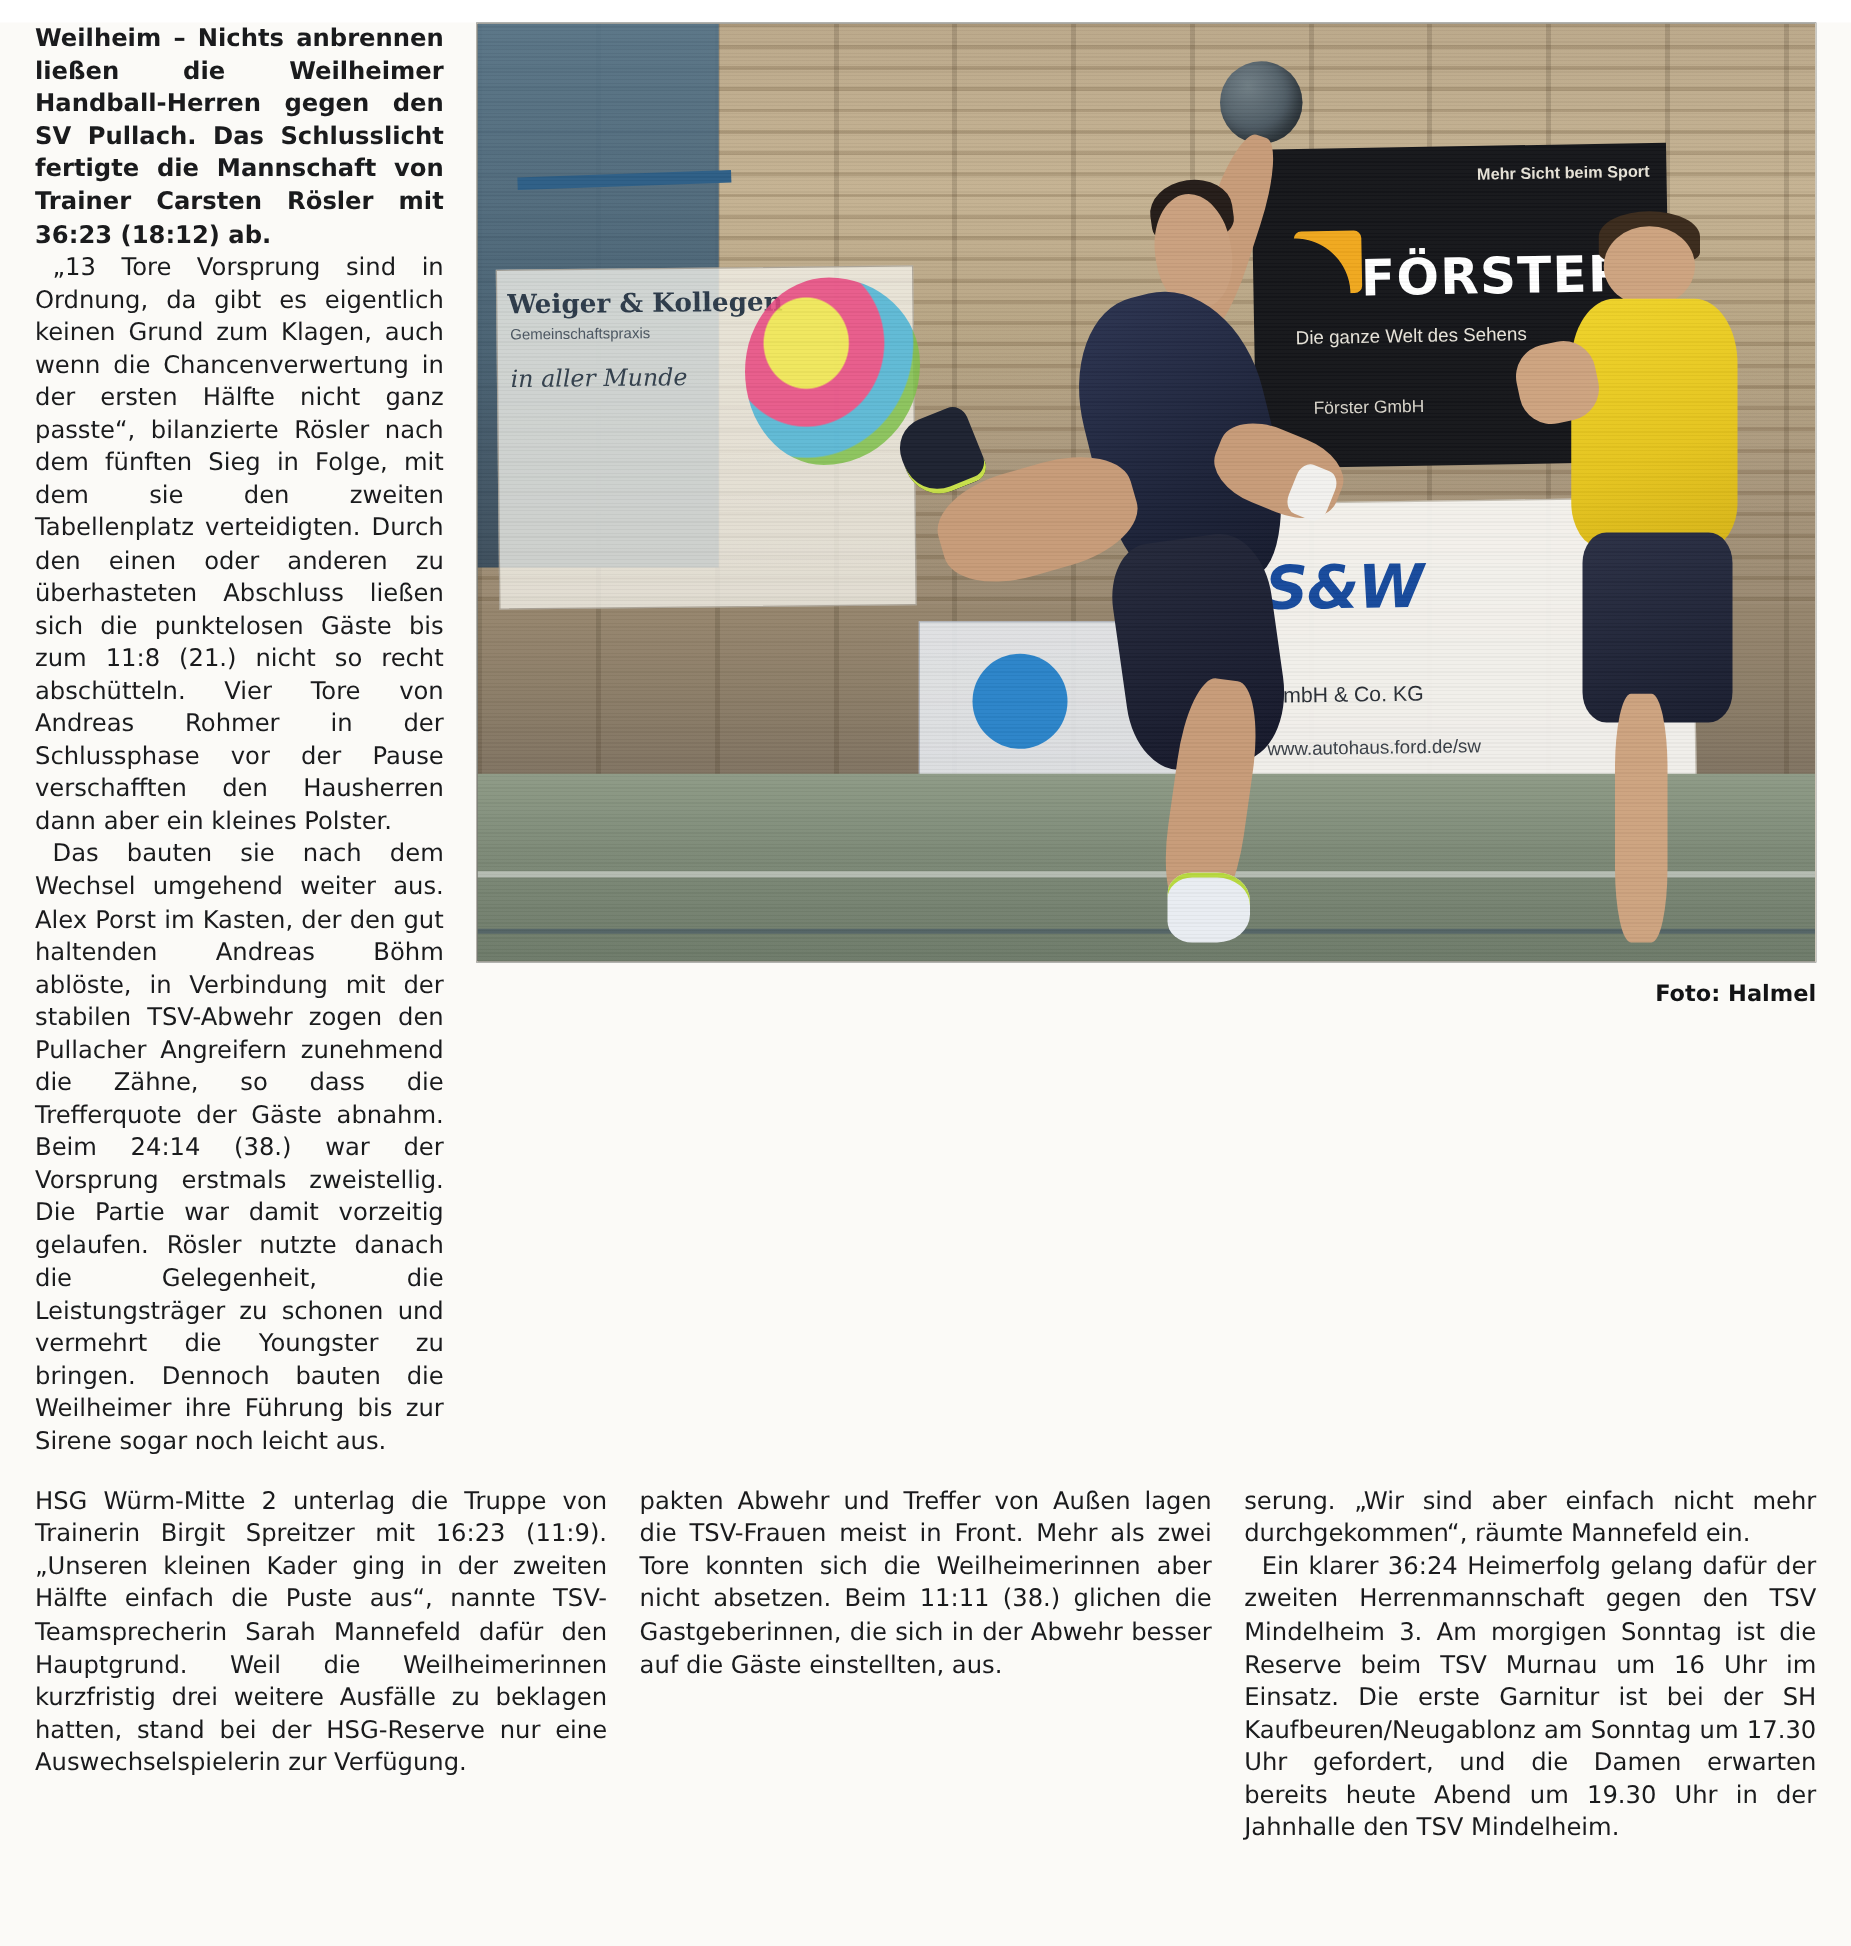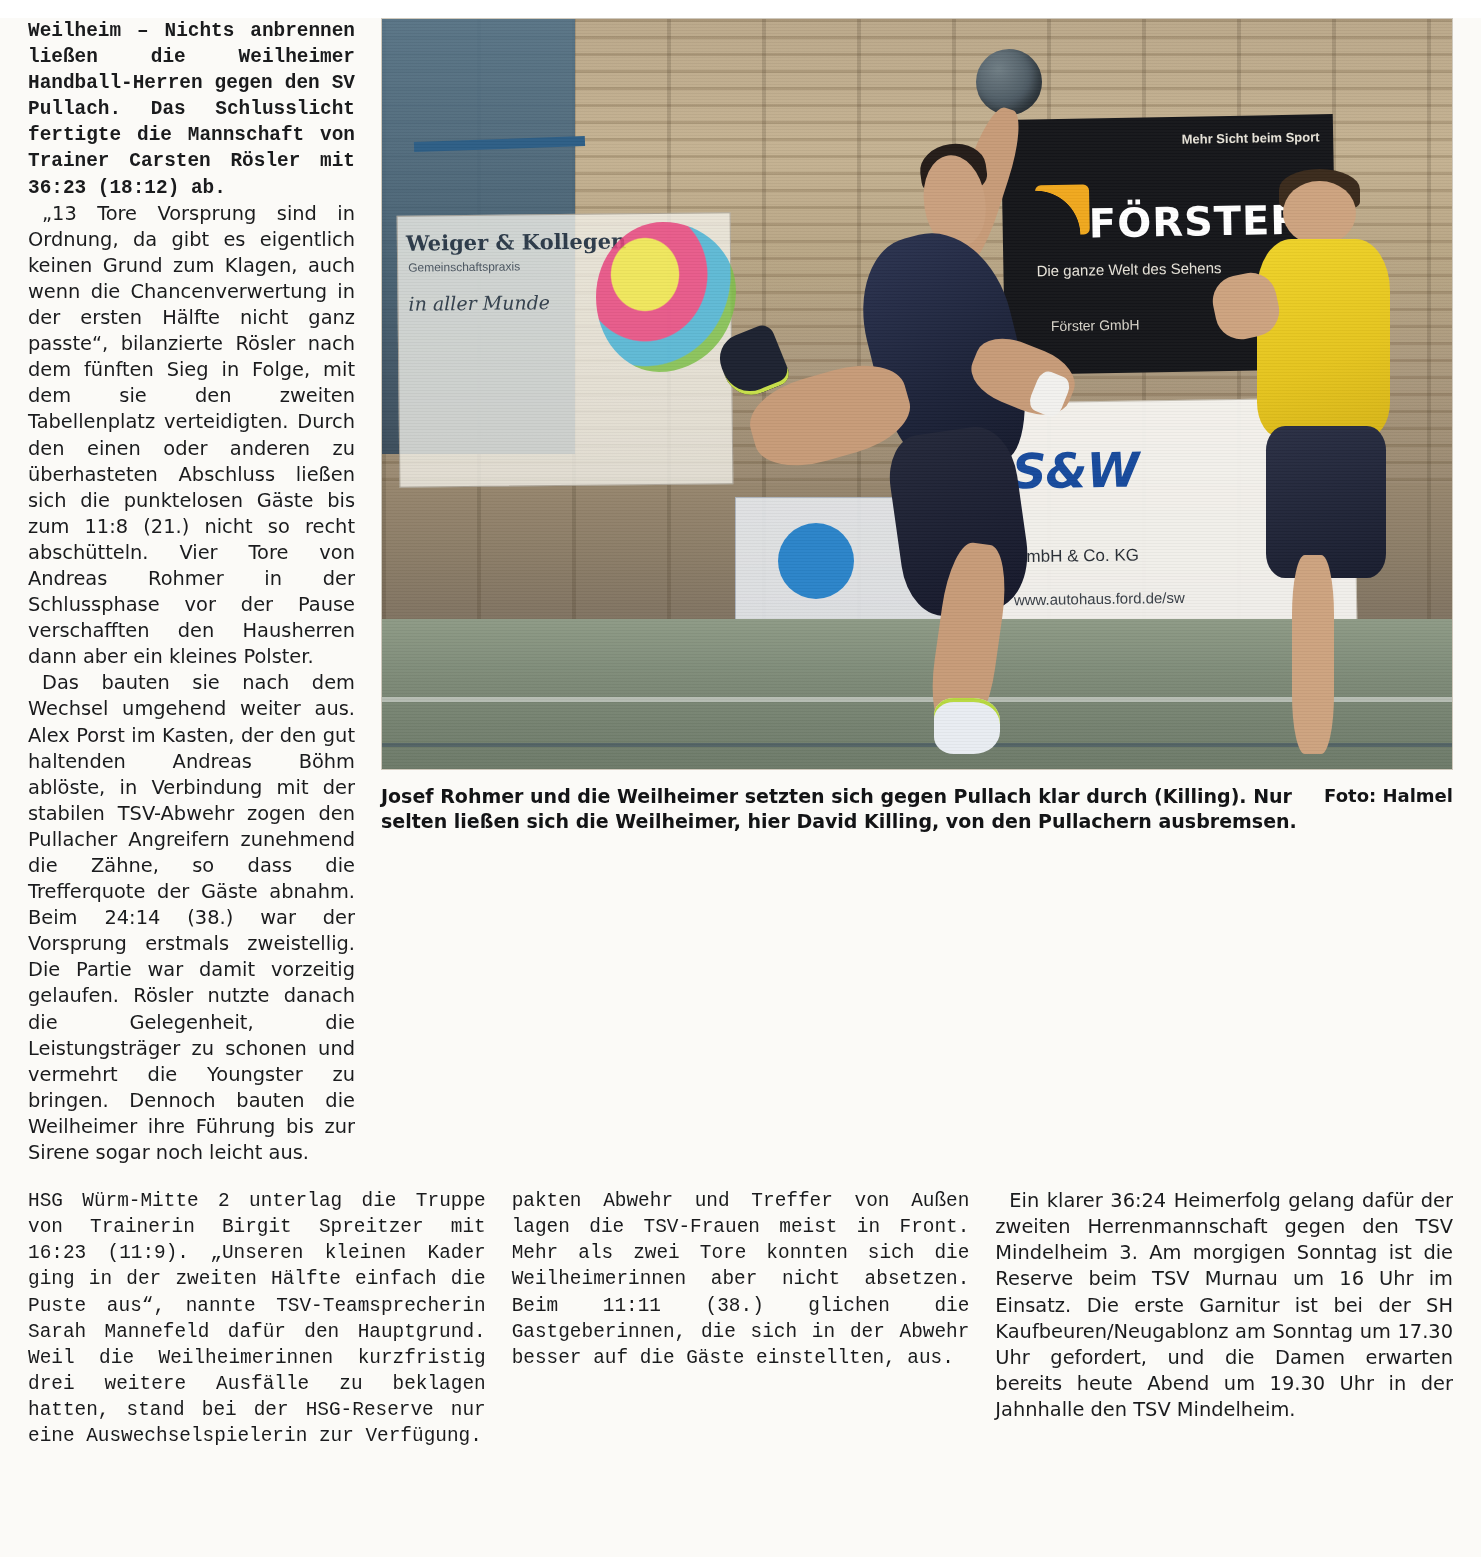--- a/index.html
+++ b/index.html
@@ -69,21 +69,20 @@
     text-align: justify;
     color: #1a1b1d;
     hyphens: auto;
   }
   .body-text p {
     margin: 0;
     text-indent: 14px;
   }
   .body-text p.first {
     text-indent: 0;
-    font-family: Liberation Mono, monospace;
   }
   .lead-in {
     font-weight: 700;
   }
 
   
   .photo {
     position: relative;
     width: 100%;
     height: 752px;
@@ -425,33 +424,33 @@
           <div class="arm"></div>
           <div class="shorts"></div>
           <div class="leg"></div>
         </div>
 
         <div class="ph-grain"></div>
       </div>
 
       <div class="caption">
         <span class="credit">Foto: Halmel</span>
-        <span>Josef Rohmer und die Weilheimer setzten sich gegen Pullach klar durch (Killing). Nur selten ließen sich die Weilheimer, hier David Killing, von den Pullachern ausbremsen.</span>
       </div>
     </div>
   </div>
 
   <div class="lower">
     <div class="col body-text">
       <p class="first">HSG Würm-Mitte 2 unterlag die Truppe von Trainerin Birgit Spreitzer mit 16:23 (11:9). „Unseren kleinen Kader ging in der zweiten Hälfte einfach die Puste aus“, nannte TSV-Teamsprecherin Sarah Mannefeld dafür den Hauptgrund. Weil die Weilheimerinnen kurzfristig drei weitere Ausfälle zu beklagen hatten, stand bei der HSG-Reserve nur eine Auswechselspielerin zur Verfügung.</p>
 
     </div>
     <div class="col body-text">
       <p class="first">pakten Abwehr und Treffer von Außen lagen die TSV-Frauen meist in Front. Mehr als zwei Tore konnten sich die Weilheimerinnen aber nicht absetzen. Beim 11:11 (38.) glichen die Gastgeberinnen, die sich in der Abwehr besser auf die Gäste einstellten, aus.</p>
 
     </div>
     <div class="col body-text">
+      <p class="first">serung. „Wir sind aber einfach nicht mehr durchgekommen“, räumte Mannefeld ein.</p>
       <p>Ein klarer 36:24 Heimerfolg gelang dafür der zweiten Herrenmannschaft gegen den TSV Mindelheim 3. Am morgigen Sonntag ist die Reserve beim TSV Murnau um 16 Uhr im Einsatz. Die erste Garnitur ist bei der SH Kaufbeuren/Neugablonz am Sonntag um 17.30 Uhr gefordert, und die Damen erwarten bereits heute Abend um 19.30 Uhr in der Jahnhalle den TSV Mindelheim.</p>
 
     </div>
   </div>
 
 </div>
 
 </body></html>

